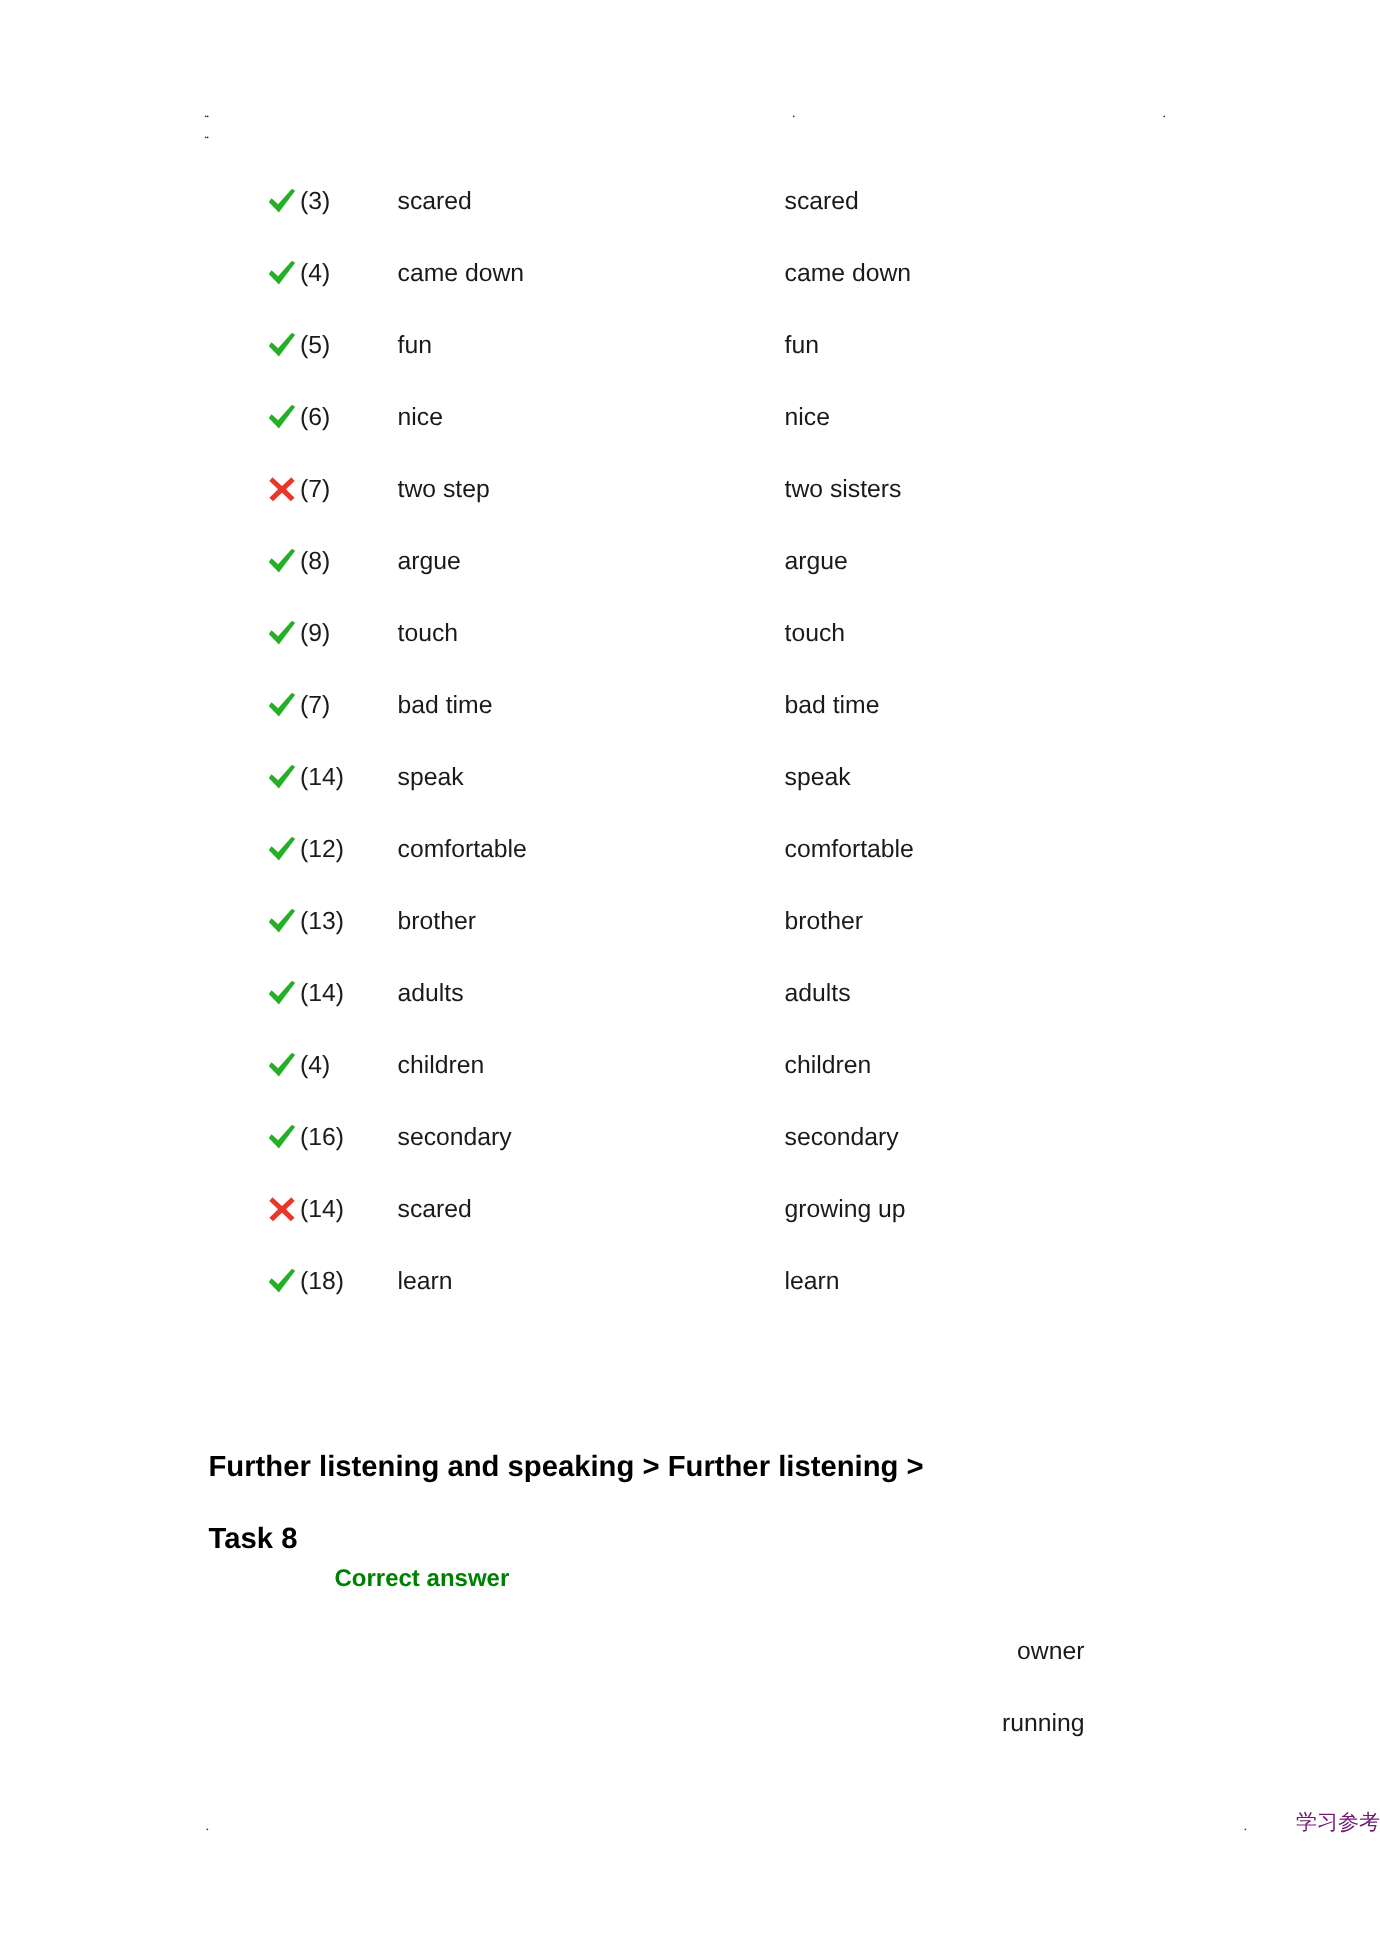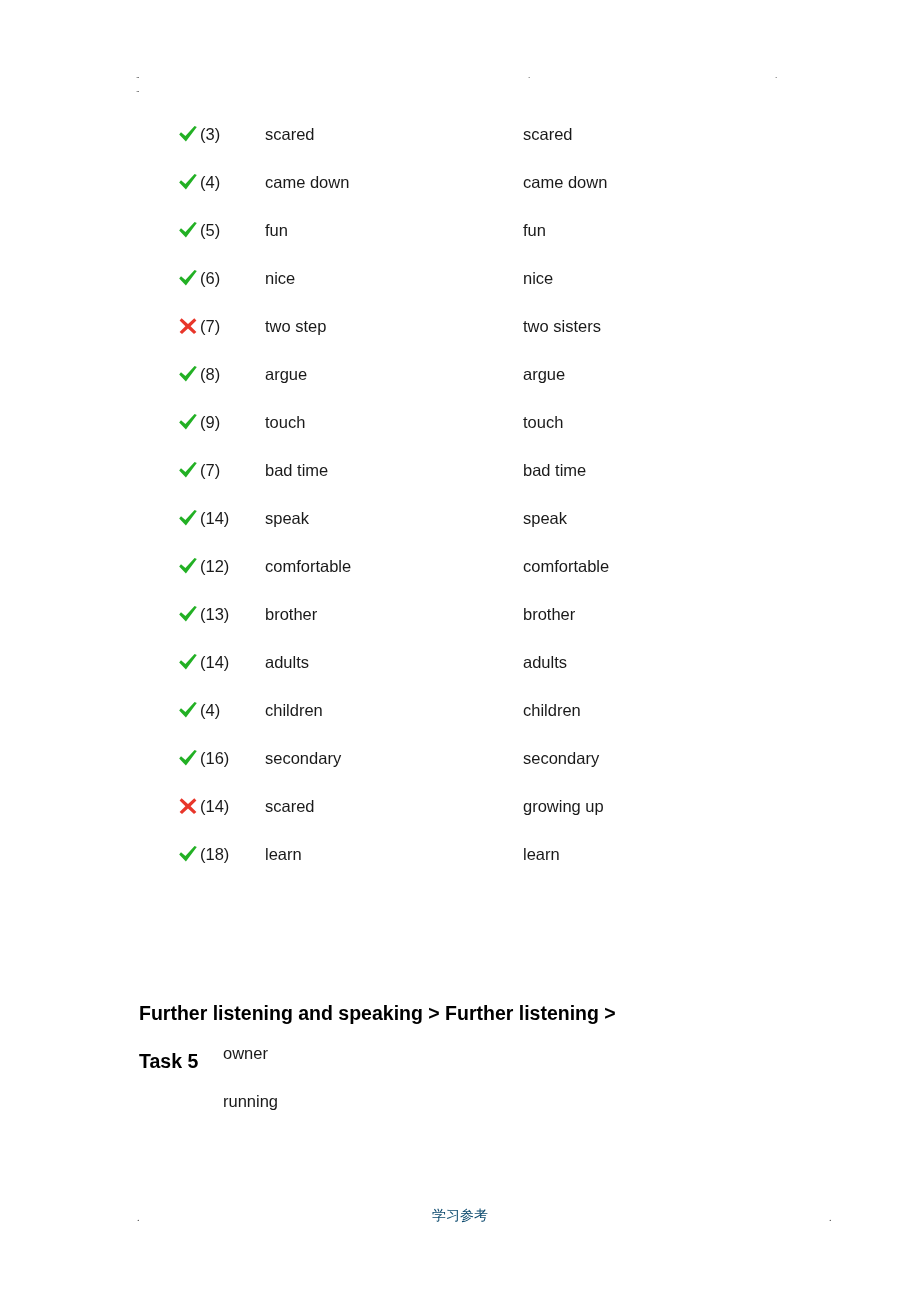--- a/index.html
+++ b/index.html
@@ -83,21 +83,21 @@
     font-size: 16.5px;
     line-height: 22px;
     color: #1a1a1a;
     white-space: nowrap;
   }
 
   
   .section-heading {
     position: absolute;
     left: 139px;
-    top: 989px;
+    top: 954px;
     width: 740px;
     font-size: 19.5px;
     font-weight: bold;
     line-height: 48px;
     color: #000000;
   }
   .section-heading .line2 {
     display: block;
   }
 
@@ -113,40 +113,41 @@
     font-weight: bold;
     color: #008000;
     line-height: 22px;
     margin-bottom: 26px;
   }
   .correct-item {
     font-size: 16.5px;
     color: #1a1a1a;
     line-height: 22px;
     margin-bottom: 26px;
+    text-align: right;
   }
 
   
   .footer {
     position: absolute;
     left: 0;
     top: 1205px;
     width: 920px;
     height: 26px;
   }
   .footer-text {
     position: absolute;
     left: 0;
     top: 0;
     width: 920px;
-    text-align: center;
+    text-align: right;
     font-family: "Liberation Serif", serif;
     font-size: 14px;
     line-height: 22px;
-    color: #0c4a6e;
+    color: #701a75;
   }
   .footer-dot-left {
     position: absolute;
     left: 137px;
     top: 8px;
     font-family: "Liberation Serif", serif;
     font-size: 10px;
     line-height: 10px;
     color: #3a3a3a;
   }
@@ -328,24 +329,25 @@
           </svg>
         </span>
         <span class="row-num">(18)</span>
         <span class="your-answer">learn</span>
         <span class="correct-col">learn</span>
       </div>
     </div>
 
   <div class="section-heading">
     <span>Further listening and speaking &gt; Further listening &gt;</span>
-    <span class="line2">Task 5</span>
+    <span class="line2">Task 8</span>
   </div>
 
   <div class="correct-block">
+    <div class="correct-label">Correct answer</div>
     <div class="correct-item">owner</div>
     <div class="correct-item">running</div>
   </div>
 
   <div class="footer">
     <div class="footer-dot-left">.</div>
     <div class="footer-text">学习参考</div>
     <div class="footer-dot-right">.</div>
   </div>
 

